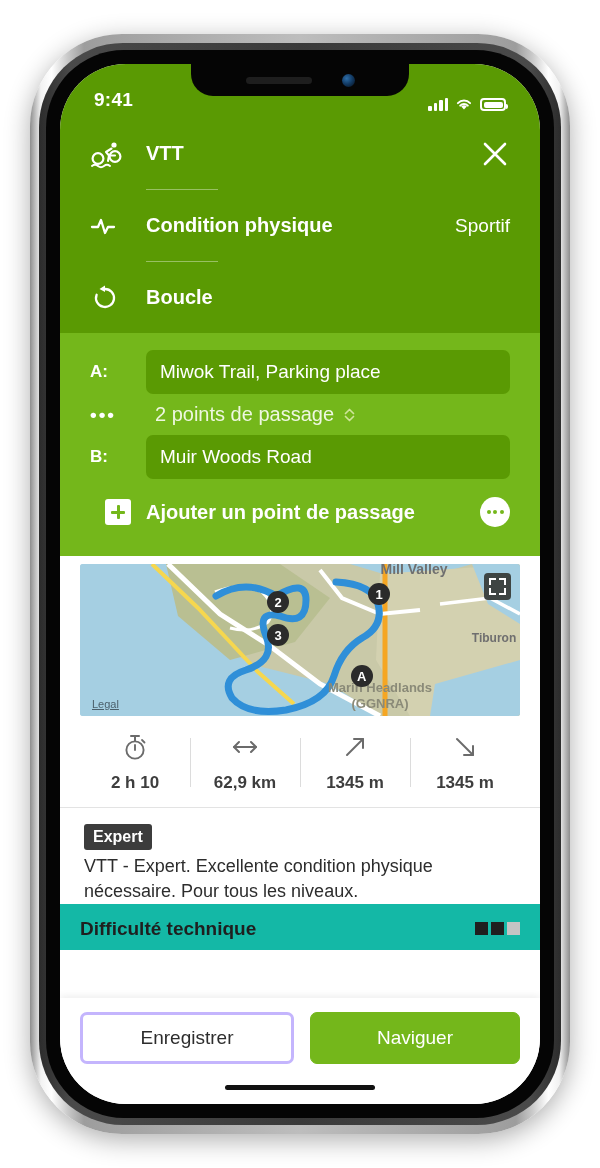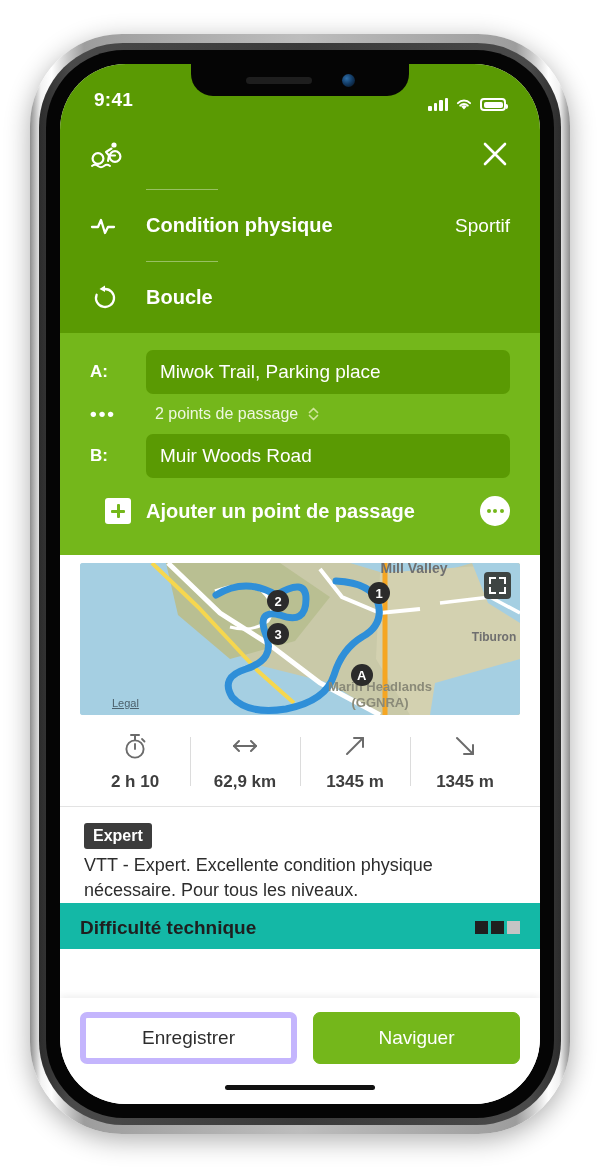--- a/index.html
+++ b/index.html
@@ -92,21 +92,21 @@
   .waypoints { background: #74b71b; padding: 14px 30px 18px 30px; }
   .wprow { display: flex; align-items: center; min-height: 50px; }
   .wp-key { width: 56px; flex: none; font-size: 17px; font-weight: bold; color: #fff; }
   .wp-dots { width: 56px; flex: none; font-size: 19px; font-weight: bold; color: #fff; letter-spacing: 2px; }
   .wp-field {
     flex: 1; background: #5a9a03; border-radius: 7px;
     padding: 11px 14px; font-size: 19px; color: #fff;
     border: none; outline: none; font-family: inherit;
   }
   .wp-mid { display: flex; align-items: center; gap: 9px; padding: 6px 0; }
-  .wp-mid-text { font-size: 16px; color: #eef7e0; }
+  .wp-mid-text { font-size: 20px; color: #eef7e0; }
   .stepper { display: flex; flex-direction: column; gap: 2px; cursor: pointer; }
   .add-row { display: flex; align-items: center; min-height: 52px; margin-top: 4px; }
   .plus-box {
     width: 26px; height: 26px; background: #fff; border-radius: 3px; flex: none;
     margin-left: 15px; margin-right: 15px; position: relative;
   }
   .plus-box::before, .plus-box::after {
     content:""; position:absolute; background:#74b71b; border-radius: 1px;
   }
   .plus-box::before { left: 6px; right: 6px; top: 11.5px; height: 3px; }
@@ -120,21 +120,21 @@
 
   
   .map-wrap { background: #fff; padding: 8px 20px 0 20px; }
   .map {
     position: relative; height: 152px; border-radius: 3px; overflow: hidden;
     background: #a8d0e0;
   }
   .map svg { position: absolute; inset: 0; width: 100%; height: 100%; }
   .legal {
     position: absolute; left: 12px; bottom: 6px; font-size: 11px;
-    color: #4b5f6b; text-decoration: underline; cursor: pointer; margin-left: 20px;
+    color: #4b5f6b; text-decoration: underline; cursor: pointer;
   }
   .fs-btn {
     position: absolute; right: 9px; top: 9px; width: 27px; height: 27px;
     background: #3e4543; border-radius: 4px; cursor: pointer;
   }
   .fs-btn span { position: absolute; width: 7px; height: 7px; border: 2px solid #fff; }
   .fs-btn span:nth-child(1){ left:5px;  top:5px;  border-right:0; border-bottom:0; }
   .fs-btn span:nth-child(2){ right:5px; top:5px;  border-left:0;  border-bottom:0; }
   .fs-btn span:nth-child(3){ left:5px;  bottom:5px; border-right:0; border-top:0; }
   .fs-btn span:nth-child(4){ right:5px; bottom:5px; border-left:0;  border-top:0; }
@@ -178,21 +178,21 @@
     position: absolute; left: 0; right: 0; bottom: 0;
     background: #fff; padding: 14px 20px 40px 20px;
     display: flex; gap: 16px; align-items: center;
     box-shadow: 0 -2px 7px rgba(0,0,0,.07);
   }
   .btn {
     flex: 1; height: 52px; border-radius: 7px; font-size: 19px;
     display: flex; align-items: center; justify-content: center;
     cursor: pointer; font-family: inherit;
   }
-  .btn-secondary { background: #fff; border: 6px solid #c4b5fd; color: #2d2d2d; }
+  .btn-secondary { background: #fff; border: 3px solid #c4b5fd; color: #2d2d2d; }
   .btn-primary   { background: #74b71b; border: 1px solid #74b71b; color: #fff; }
 
   .home-ind {
     position: absolute; left: 50%; transform: translateX(-50%);
     bottom: 14px; width: 150px; height: 5px; border-radius: 3px; background: #111;
   }
   .content { position: absolute; inset: 0; display: flex; flex-direction: column; }
 </style>
 </head>
 <body>
@@ -241,20 +241,21 @@
                 <div class="hicon">
                   <svg width="34" height="30" viewBox="0 0 34 30">
                     <circle cx="24" cy="6" r="2.6" fill="#fff"></circle>
                     <path d="M21.5 9.5 L16 13 L19 16.5 L18 22" stroke="#fff" stroke-width="2.1" fill="none" stroke-linecap="round" stroke-linejoin="round"></path>
                     <path d="M19 16.5 L25 16.5" stroke="#fff" stroke-width="2.1" fill="none" stroke-linecap="round"></path>
                     <circle cx="8" cy="19.5" r="5.4" stroke="#fff" stroke-width="2.2" fill="none"></circle>
                     <circle cx="25" cy="17.5" r="5.4" stroke="#fff" stroke-width="2.2" fill="none"></circle>
                     <path d="M2 27 q3 -2.4 6 0 q3 2.4 6 0 q3 -2.4 6 0" stroke="#fff" stroke-width="2" fill="none" stroke-linecap="round"></path>
                   </svg>
                 </div>
+                <div class="hlabel">VTT</div>
                 <div class="close-x">
                   <svg width="30" height="30" viewBox="0 0 30 30">
                     <path d="M5 5 L25 25 M25 5 L5 25" stroke="#fff" stroke-width="2.6" stroke-linecap="round"></path>
                   </svg>
                 </div>
               </div>
               <div class="hdivider"></div>
 
               <div class="hrow">
                 <div class="hicon">

